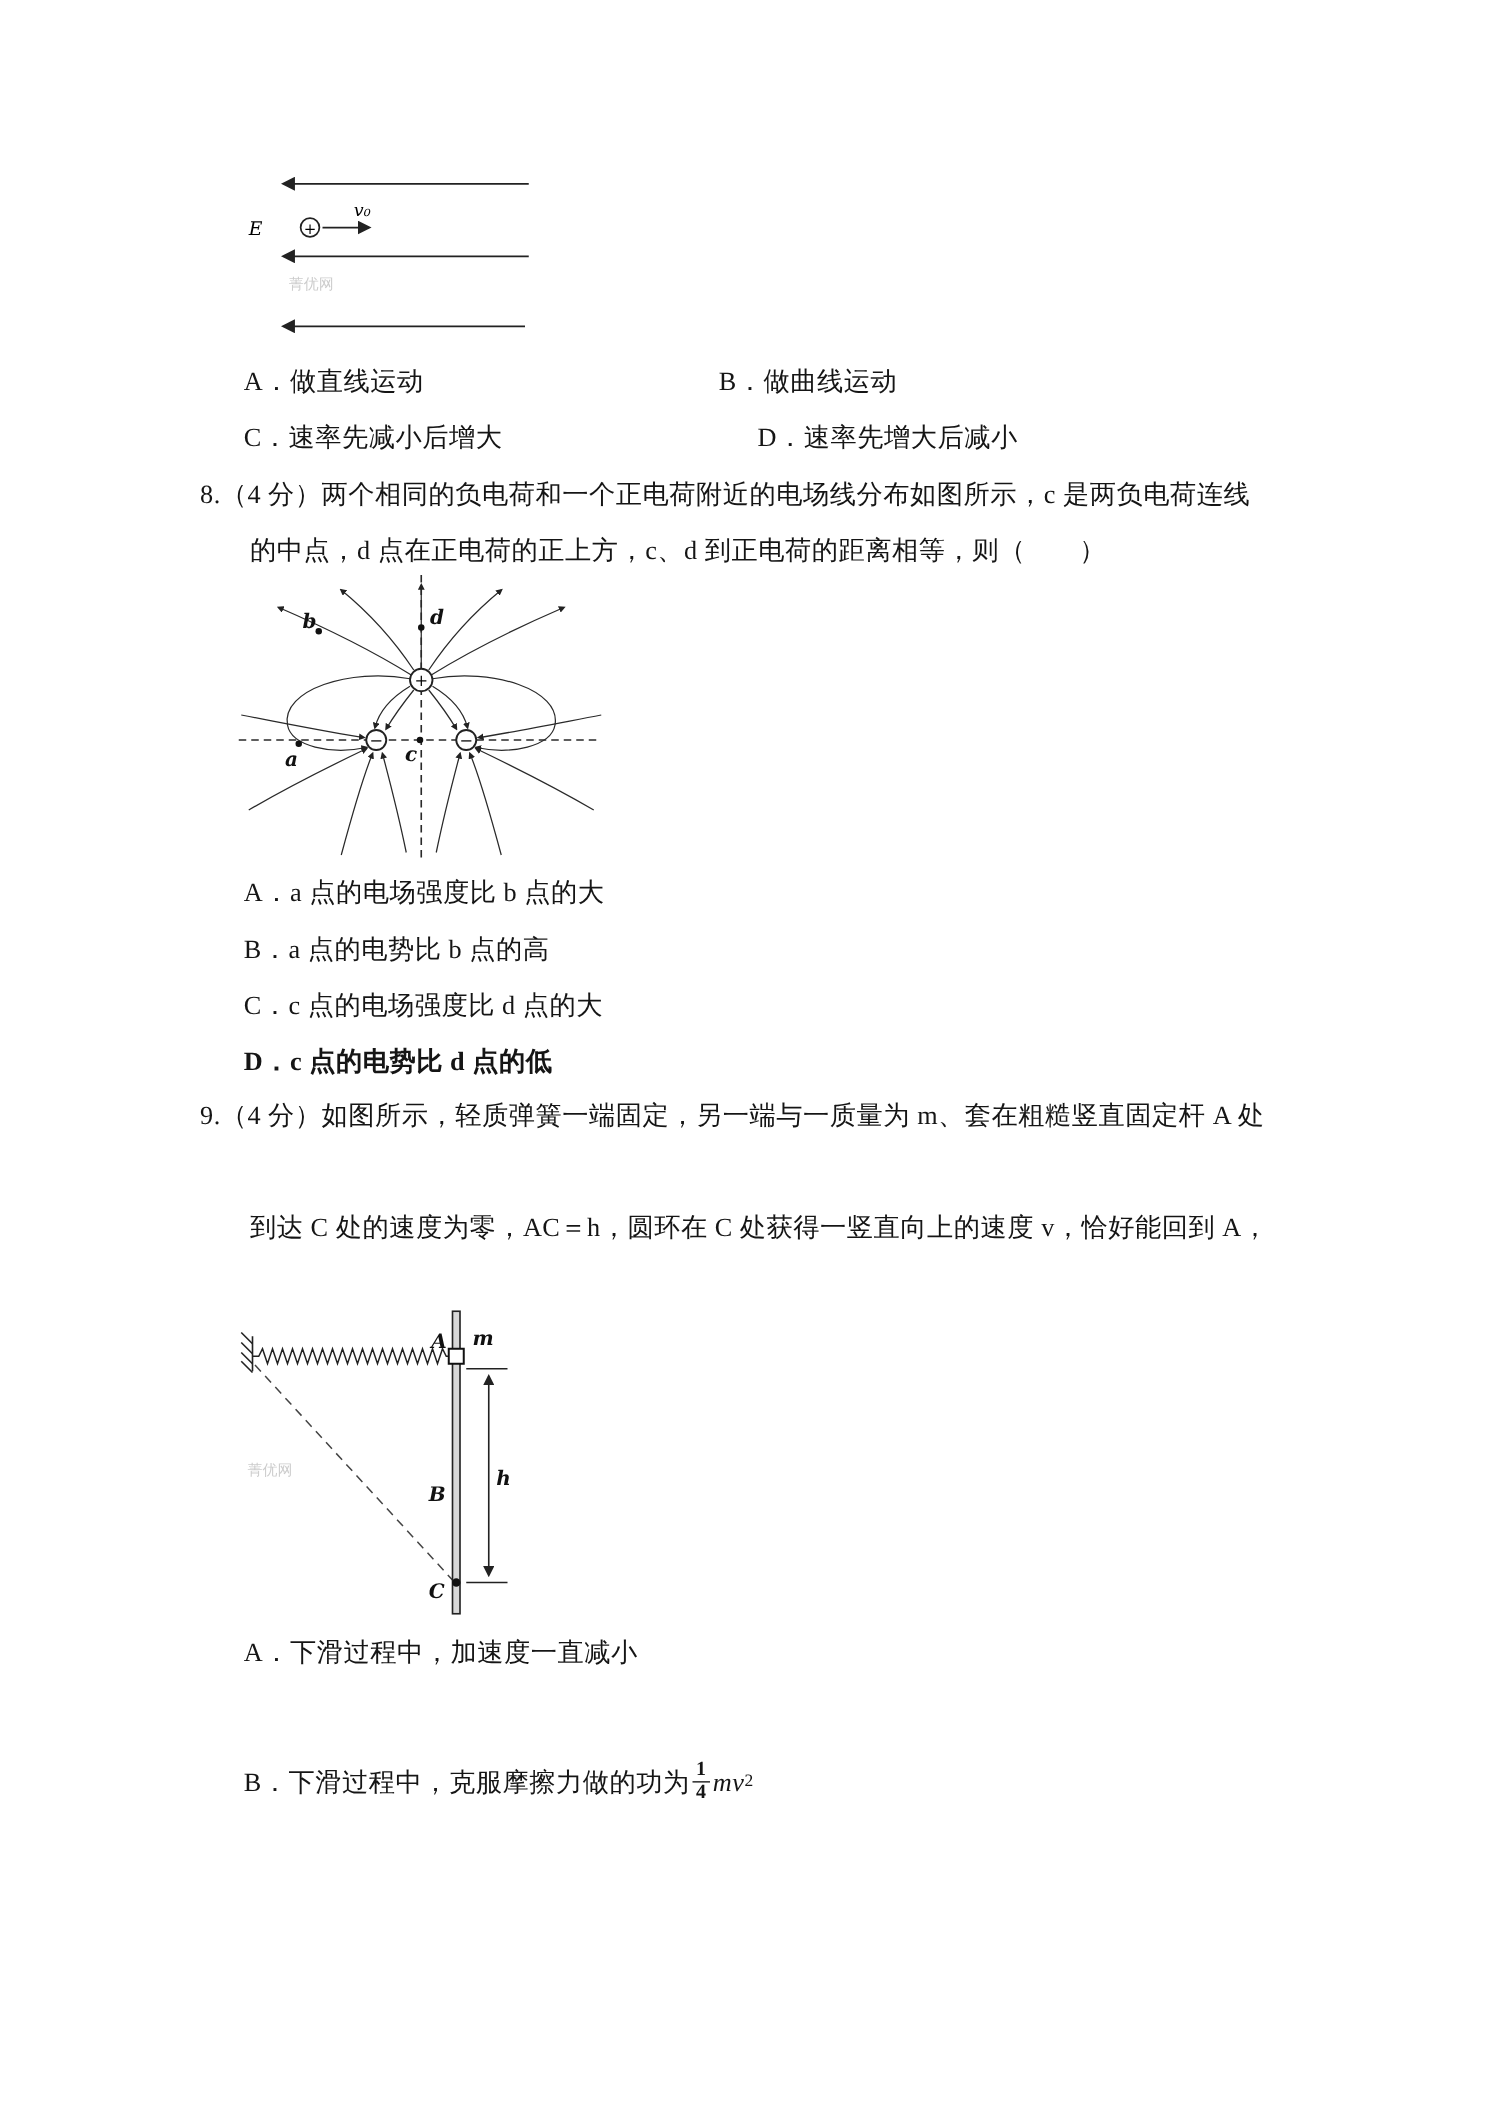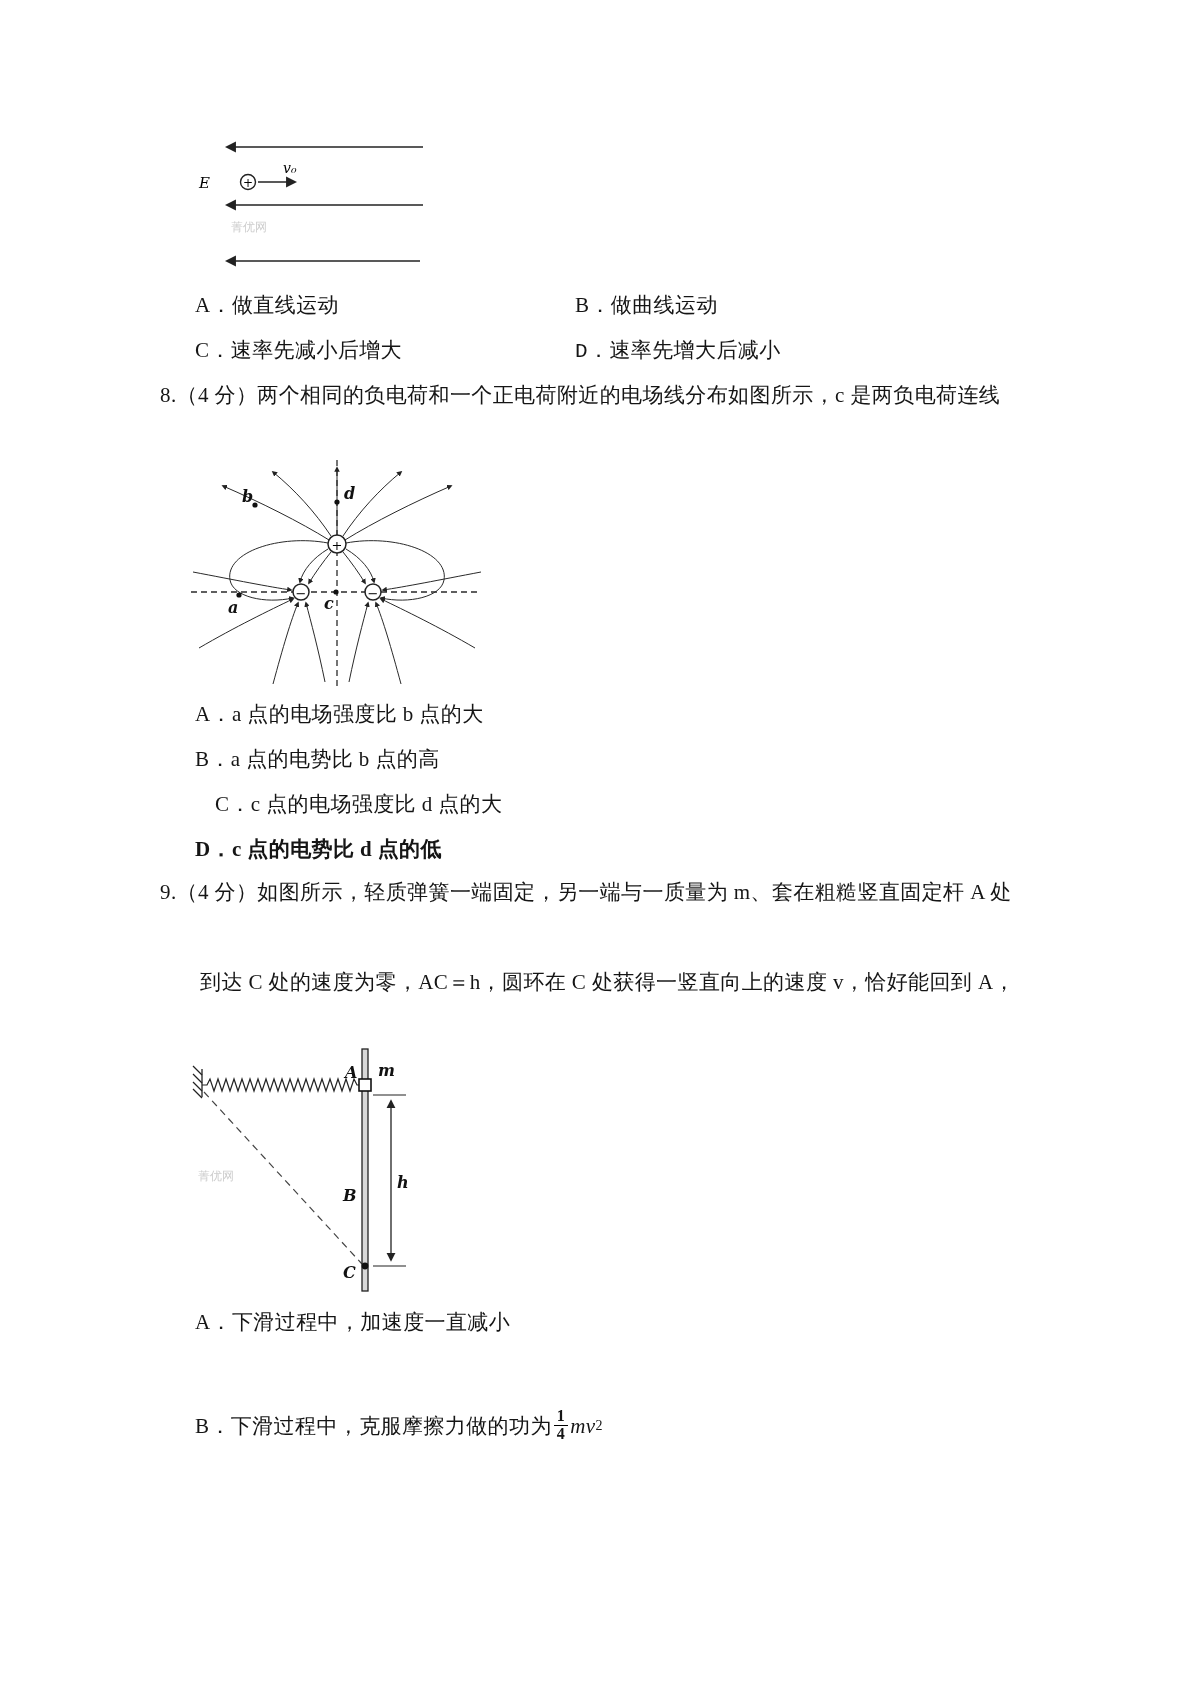--- a/index.html
+++ b/index.html
@@ -39,23 +39,24 @@
     <path d="M63,47 L100,47" stroke="#222" stroke-width="1.4" fill="none" marker-end="url(#f1arr)"></path>
     <text x="88" y="38" font-size="14" font-style="italic">v₀</text>
     <path d="M228,70 L32,70" stroke="#222" stroke-width="1.4" fill="none" marker-end="url(#f1arr)"></path>
     <text class="wm" x="36" y="96">菁优网</text>
     <path d="M225,126 L32,126" stroke="#222" stroke-width="1.4" fill="none" marker-end="url(#f1arr)"></path>
   </svg>
 
   <div class="opt" style="left:195px; top:291px;">A．做直线运动</div>
   <div class="opt" style="left:575px; top:291px;">B．做曲线运动</div>
   <div class="opt" style="left:195px; top:336px;">C．速率先减小后增大</div>
-  <div class="opt" style="left:575px; top:336px;font-family:Liberation Mono, monospace;">D．速率先增大后减小</div>
+  <div class="opt" style="left:606px; top:336px;">D．速率先增大后减小</div>
 
   <div class="t" style="left:160px; top:381px;">8.（4 分）两个相同的负电荷和一个正电荷附近的电场线分布如图所示，c 是两负电荷连线</div>
+  <div class="t" style="left:200px; top:426px;">的中点，d 点在正电荷的正上方，c、d 到正电荷的距离相等，则（　　）</div>
 
   <svg style="left:185px; top:452px;" width="300" height="240" viewBox="0 0 300 240">
     <defs>
       <marker id="f2arr" viewBox="0 0 10 10" refX="7" refY="5" markerWidth="5.5" markerHeight="5.5" orient="auto">
         <path d="M0,0 L10,5 L0,10 z" fill="#222"></path>
       </marker>
     </defs>
     <g stroke="#2a2a2a" stroke-width="1" fill="none">
 
       <path d="M6,140 H294" stroke-dasharray="6 4" stroke-width="1.3"></path>
@@ -98,21 +99,21 @@
     <circle cx="152" cy="50" r="2.6" fill="#111"></circle>
     <text class="figlab" x="159" y="47">d</text>
     <circle cx="54" cy="143" r="2.6" fill="#111"></circle>
     <text class="figlab" x="43" y="161">a</text>
     <circle cx="151" cy="140" r="2.6" fill="#111"></circle>
     <text class="figlab" x="139" y="157">c</text>
   </svg>
 
   <div class="opt" style="left:195px; top:700px;text-align:center;">A．a 点的电场强度比 b 点的大</div>
   <div class="opt" style="left:195px; top:745px;">B．a 点的电势比 b 点的高</div>
-  <div class="opt" style="left:195px; top:790px;margin-left:20px;">C．c 点的电场强度比 d 点的大</div>
+  <div class="opt" style="left:195px; top:790px;">C．c 点的电场强度比 d 点的大</div>
   <div class="opt" style="left:195px; top:835px;font-weight:bold;">D．c 点的电势比 d 点的低</div>
 
   <div class="t" style="left:160px; top:878px;">9.（4 分）如图所示，轻质弹簧一端固定，另一端与一质量为 m、套在粗糙竖直固定杆 A 处</div>
   <div class="t" style="left:200px; top:968px;">到达 C 处的速度为零，AC＝h，圆环在 C 处获得一竖直向上的速度 v，恰好能回到 A，</div>
 
   <svg style="left:190px; top:1045px;" width="235" height="250" viewBox="0 0 235 250">
     <defs>
       <marker id="f3arr" viewBox="0 0 10 10" refX="8" refY="5" markerWidth="7" markerHeight="7" orient="auto-start-reverse">
         <path d="M0,0 L10,5 L0,10 z" fill="#222"></path>
       </marker>

